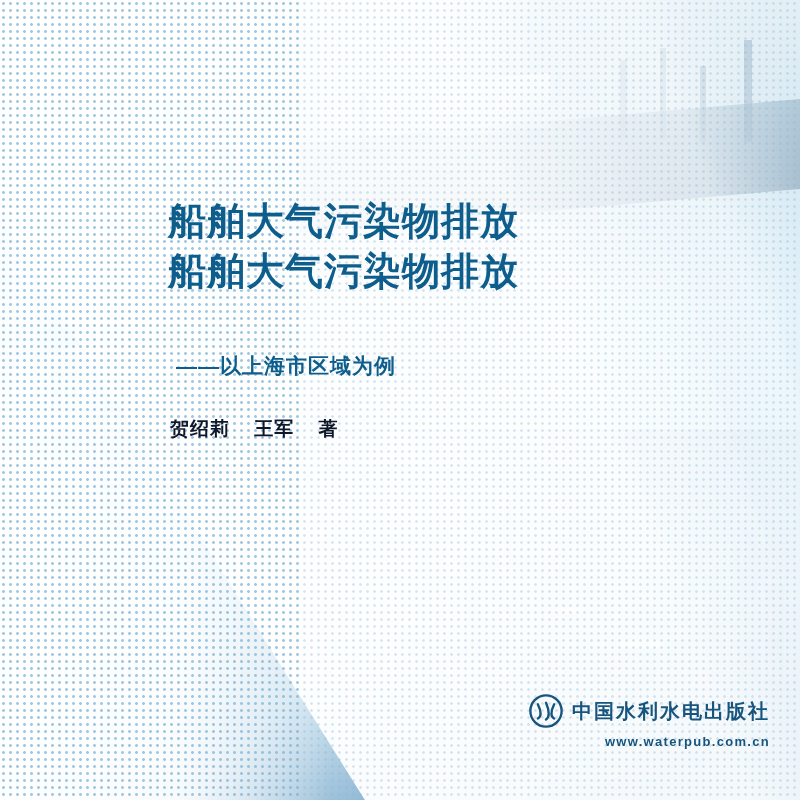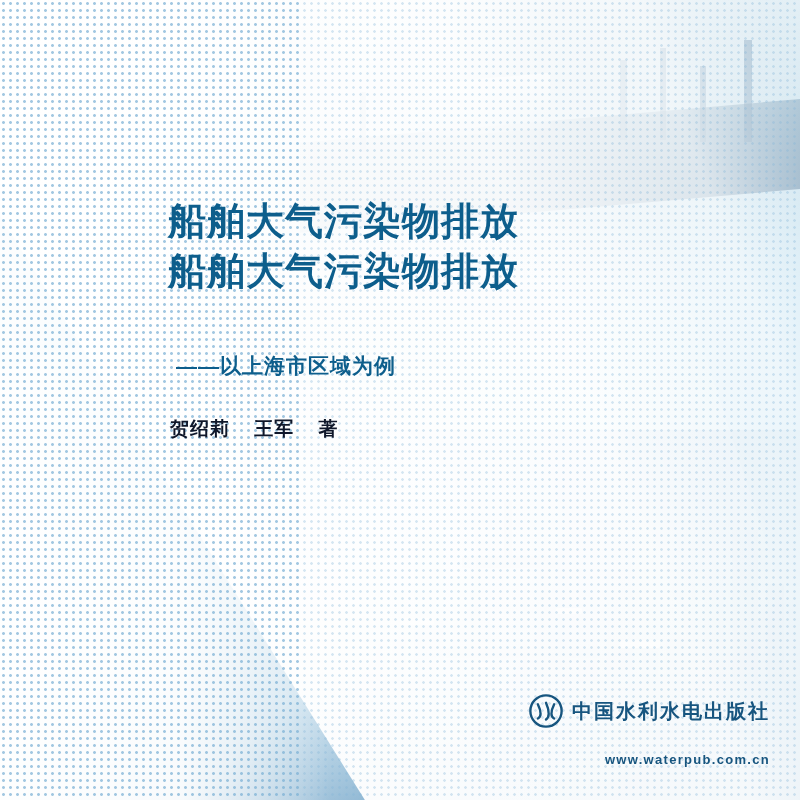--- a/index.html
+++ b/index.html
@@ -226,21 +226,21 @@
     flex: none;
   }
   .pub-name {
     color: #17557f;
     font-size: 20px;
     font-weight: bold;
     letter-spacing: 2px;
     white-space: nowrap;
   }
   .pub-url {
-    margin-top: 24px;
+    margin-top: 6px;
     margin-left: 43px;
     color: #17557f;
     font-size: 13px;
     font-weight: bold;
     letter-spacing: 1.3px;
   }
 </style>
 </head>
 <body>
 

